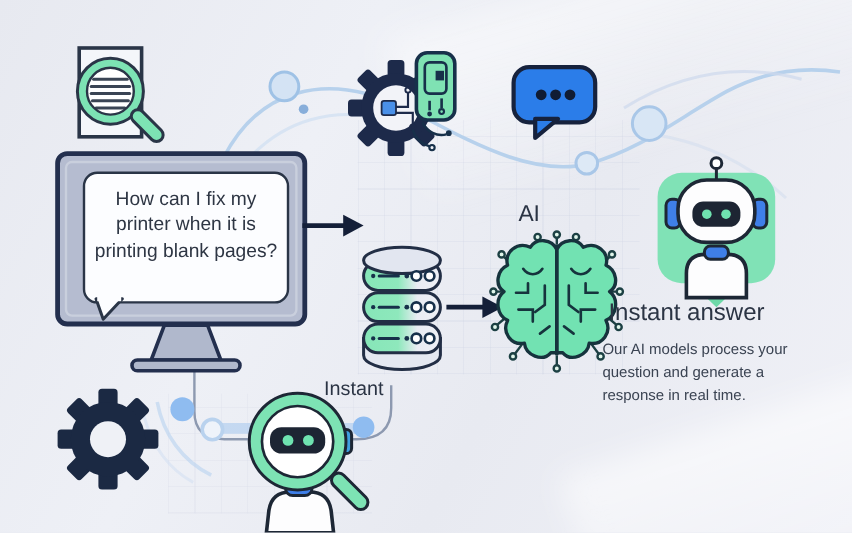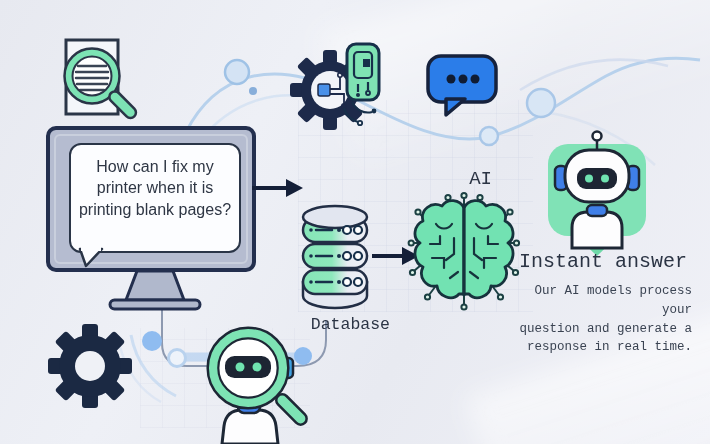--- a/index.html
+++ b/index.html
@@ -26,21 +26,21 @@
   .monitor{position:absolute;left:46px;top:126px;width:210px;height:146px;
     background:#b5bcd0;border:4px solid #232f4e;border-radius:10px;box-sizing:border-box;}
   .monitor .bezel{position:absolute;inset:4px;border:2px solid #c9cfdd;border-radius:6px;}
   .speech-bubble{position:absolute;left:19px;top:13px;width:172px;height:110px;
     background:#fcfdff;border:2.5px solid #2a3547;border-radius:12px;box-sizing:border-box;}
   .speech-bubble .q{display:block;padding:11px 2px 0 2px;text-align:center;
     font-size:16px;line-height:1.34;font-weight:500;color:#2e3644;white-space:pre-line;}
   .bubble-tail{position:absolute;left:28px;top:119px;}
 
   
-  .lbl{position:absolute;text-align:right;color:#2b3444;font-family:Liberation Mono, monospace;}
+  .lbl{position:absolute;text-align:left;color:#2b3444;}
   .lbl-database{left:270px;top:315px;width:120px;font-size:16.5px;font-weight:500;}
   .lbl-processing{left:403px;top:315px;width:120px;font-size:16.5px;font-weight:500;}
   .lbl-ai{left:432px;top:168px;width:60px;font-size:19px;font-weight:500;}
   .answer-title{left:507px;top:250px;width:180px;font-size:20px;font-weight:500;color:#2b3444;}
   .answer-desc{left:502px;top:282px;width:190px;font-size:12.5px;line-height:1.5;
     color:#3a4352;white-space:pre-line;}
 </style>
 </head>
 <body>
 
@@ -184,21 +184,21 @@
       </g>
       <g transform="translate(0,80)">
         <circle cx="13" cy="0" r="1.8" fill="#17304a"></circle>
           <line x1="18" y1="0" x2="34" y2="0" stroke="#17304a" stroke-width="2.5" stroke-linecap="round"></line>
         <circle cx="41" cy="0" r="2" fill="#17304a"></circle>
         <circle cx="49" cy="0" r="4" fill="#ffffff" stroke="#17304a" stroke-width="2.2"></circle>
         <circle cx="60" cy="0" r="4" fill="#ffffff" stroke="#17304a" stroke-width="2.2"></circle>
       </g>
     </g>
   </svg>
-  <div class="lbl lbl-database">Database</div>
+  <div class="lbl lbl-database">Instant</div>
 
   <svg class="abs" style="left:370px;top:245px" width="50" height="22" viewBox="0 0 50 22">
     <line x1="2" y1="11" x2="34" y2="11" stroke="#141f38" stroke-width="4"></line>
     <polygon points="32,2 49,11 32,20" fill="#141f38"></polygon>
   </svg>
 
   <div class="lbl lbl-ai">AI</div>
   <svg class="abs" style="left:408px;top:192px" width="112" height="122" viewBox="0 0 112 122">
     <g stroke="#1c4043" stroke-width="2" fill="none">
       <path d="M40,15 L40,8 M56,12 L56,6 M72,15 L72,8 M19,29 L12,22 M93,29 L100,22

